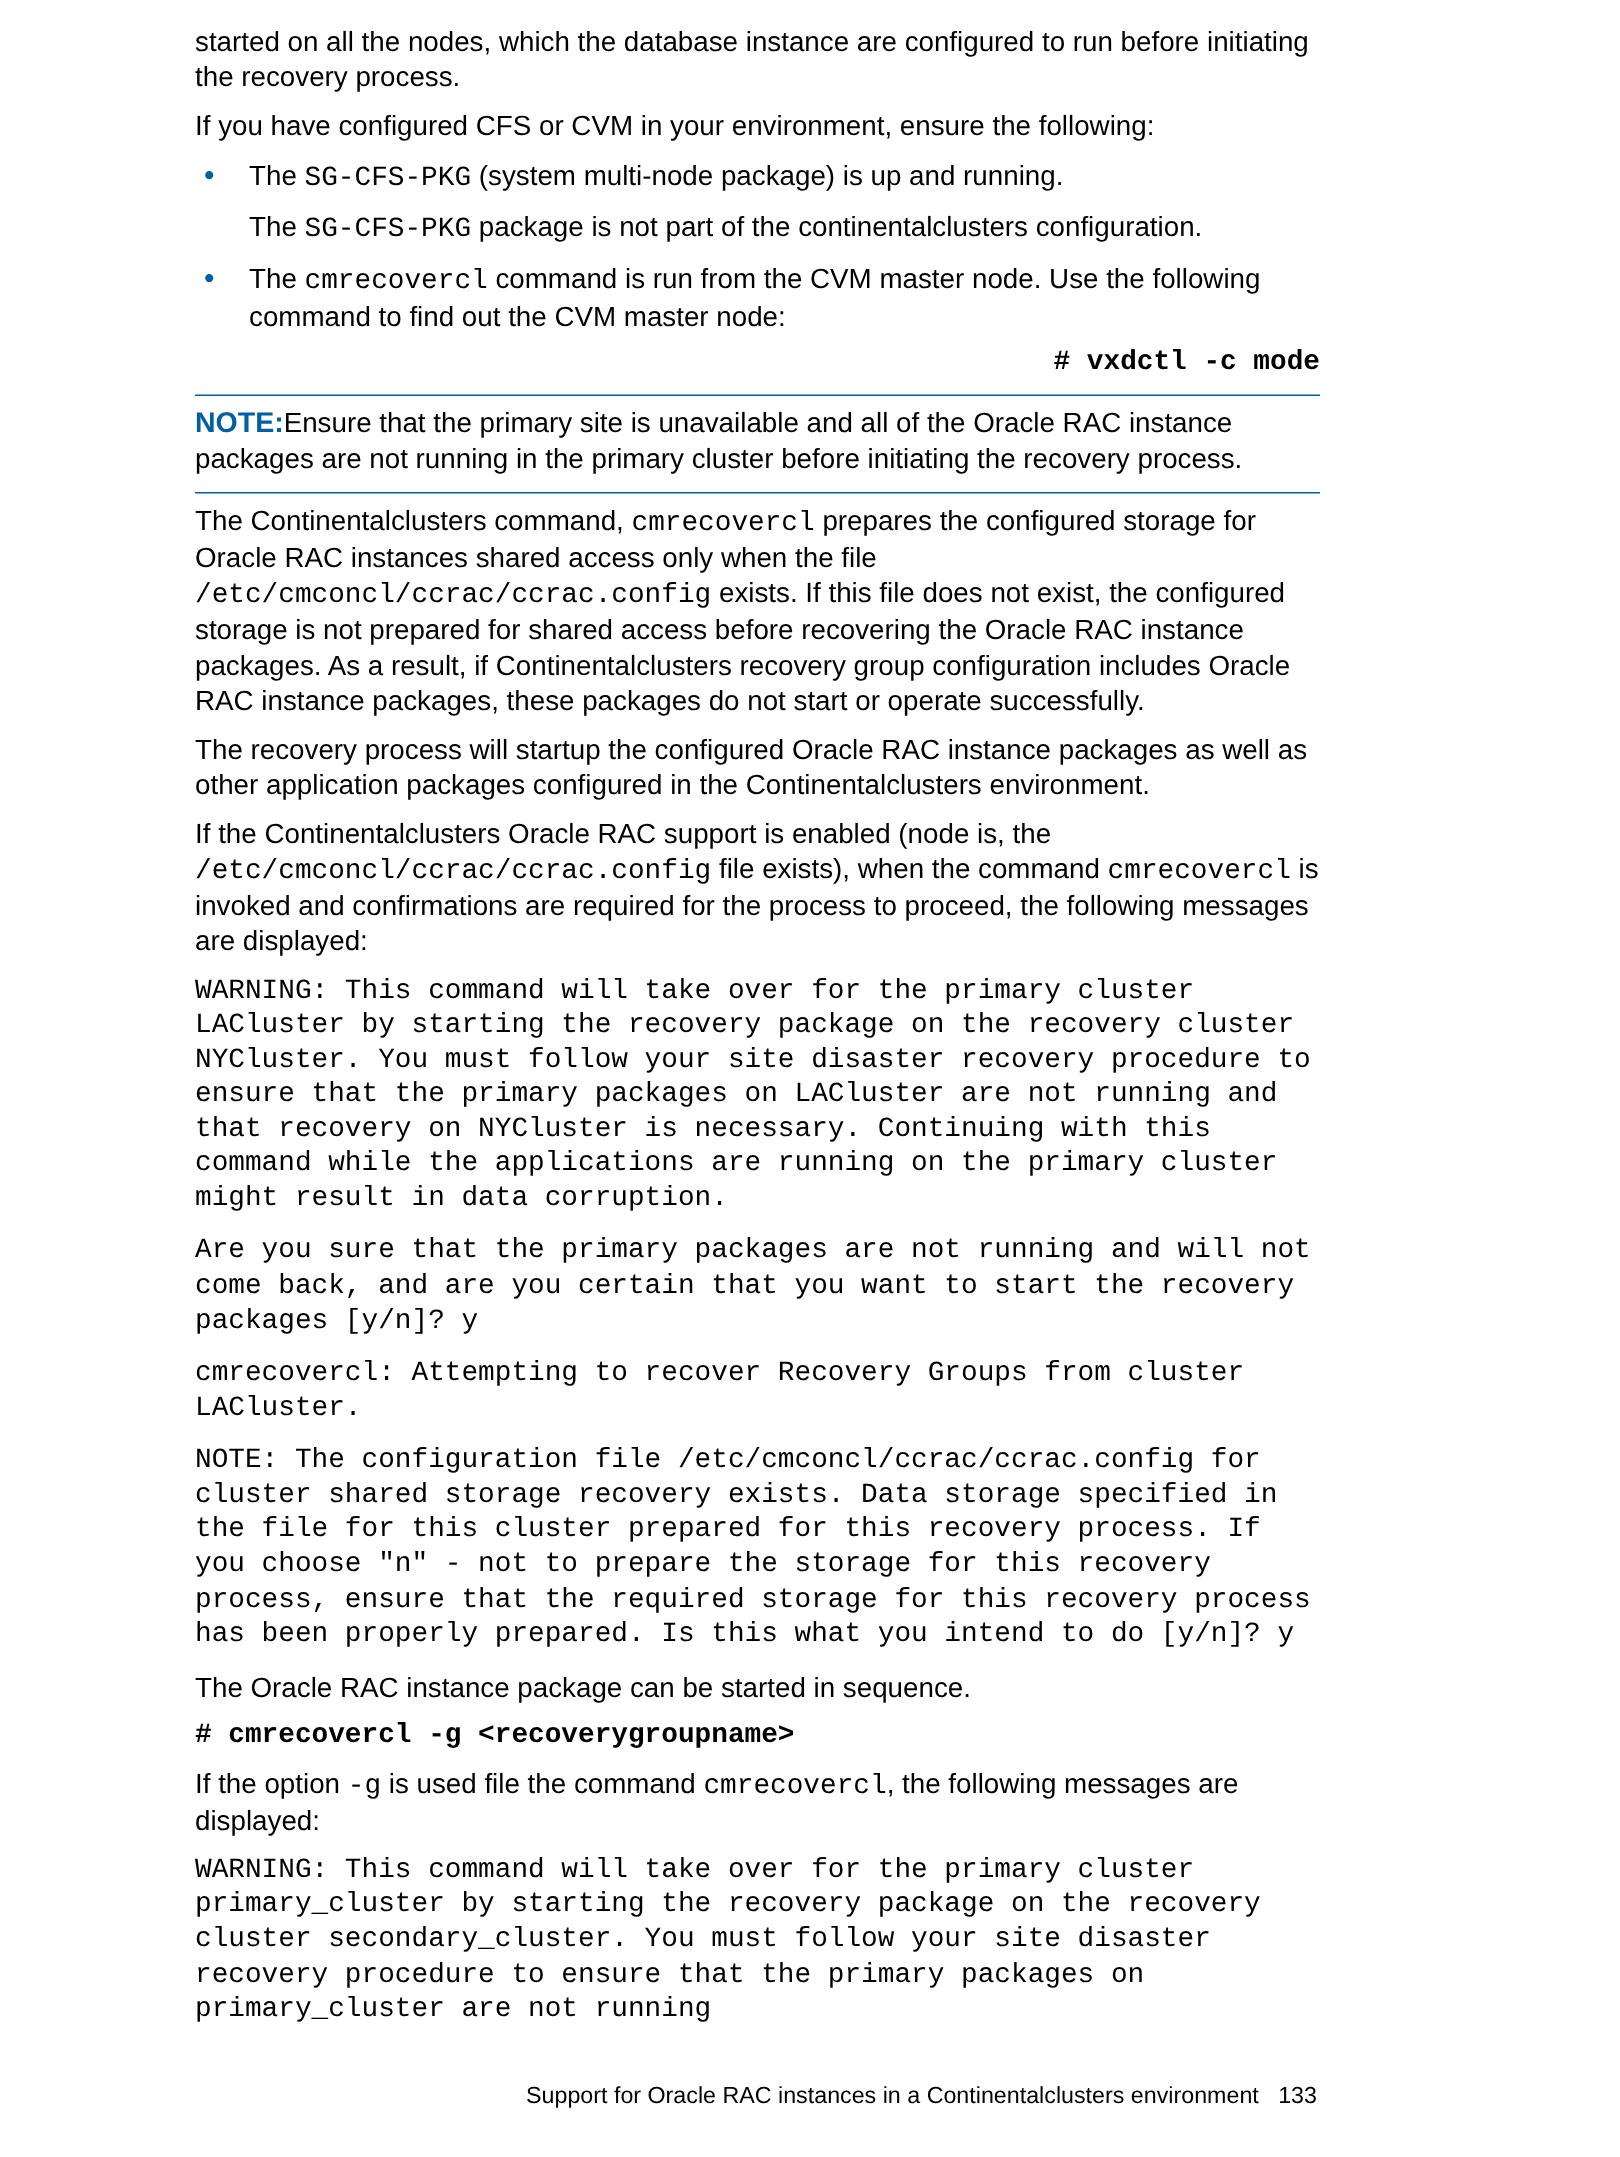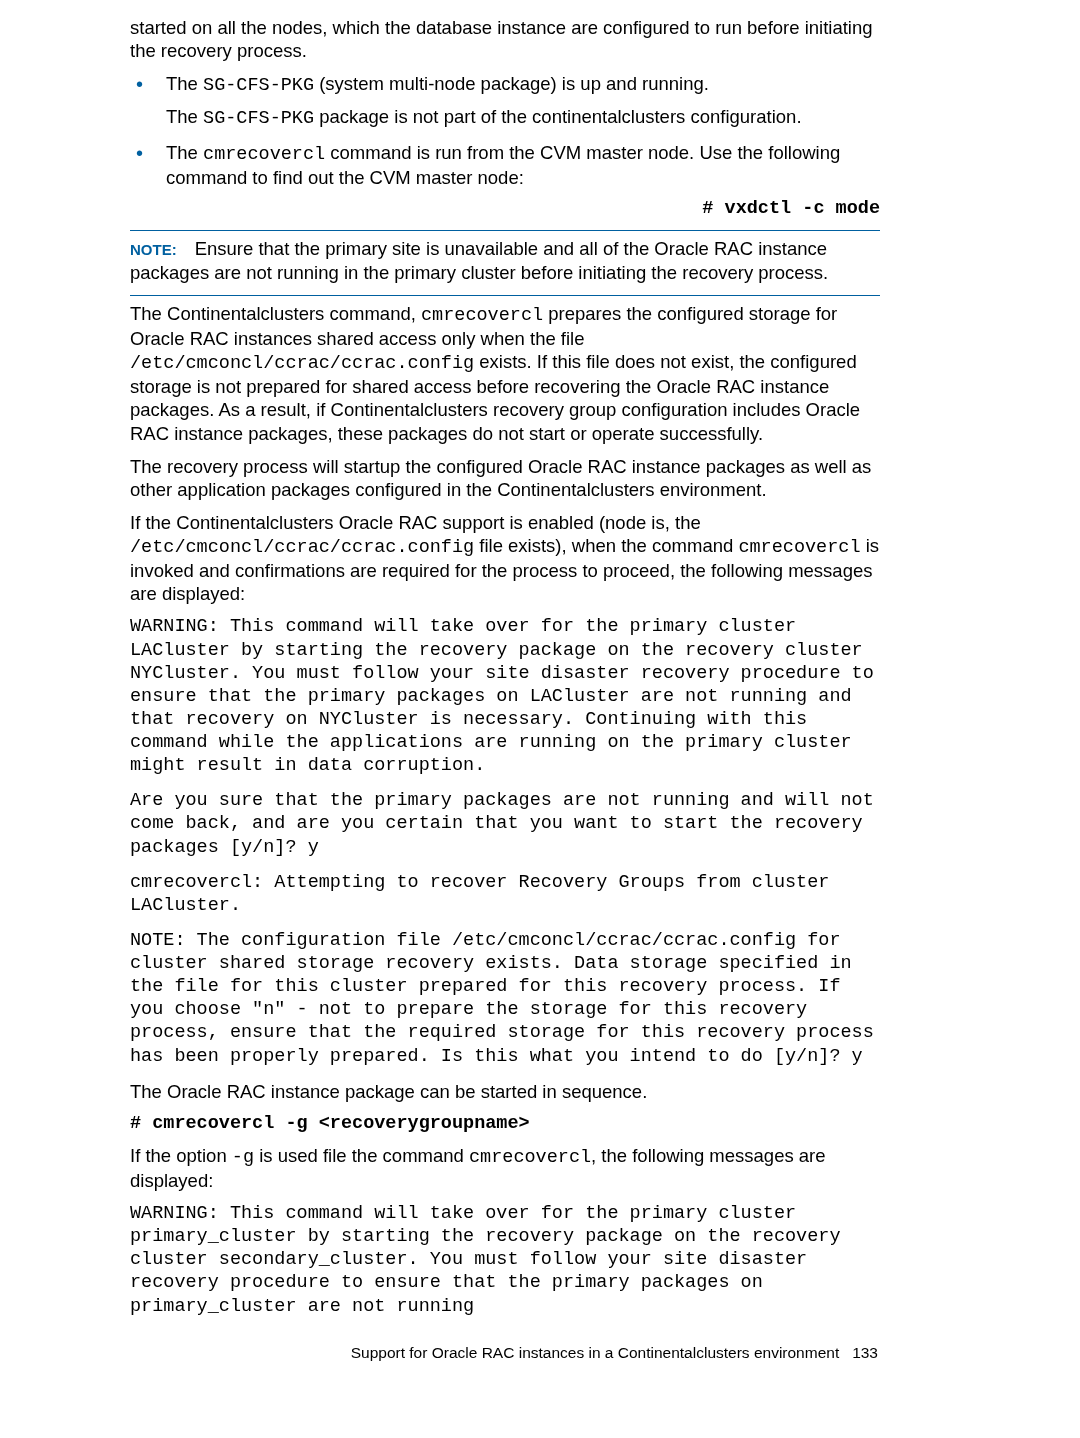--- a/index.html
+++ b/index.html
@@ -51,47 +51,47 @@
     border: none;
     border-top: 1.5px solid #0060a0;
     margin: 10px 0 6px 0;
   }
   .note-block {
     margin: 0 0 2px 0;
   }
   .note-label {
     color: #0060a0;
     font-weight: bold;
-    font-size: 15px;
-    margin-right: 18px;
+    font-size: 19px;
   }
   .note-text {
     font-size: 18.5px;
     line-height: 1.3;
   }
   .codeblock {
     font-family: "Courier New", Courier, monospace;
     font-size: 18.5px;
     line-height: 1.25;
     white-space: pre-wrap;
     margin: 0 0 12px 0;
   }
   .footer {
     text-align: right;
     font-size: 15.5px;
-    margin-top: 26px;
+    margin-top: 38px;
     padding-right: 2px;
   }
 </style>
 </head>
 <body>
 
 <div class="page">
 
   <p class="para">started on all the nodes, which the database instance are configured to run before initiating the recovery process.</p>
+  <p class="para">If you have configured CFS or CVM in your environment, ensure the following:</p>
 
   <ul class="bullets">
     <li>
       <span>The </span><span class="code">SG-CFS-PKG</span><span> (system multi-node package) is up and running.</span>
       <div style="margin-top:8px;">
         <span>The </span><span class="code">SG-CFS-PKG</span><span> package is not part of the continentalclusters configuration.</span>
       </div>
     </li>
     <li>
       <span>The </span><span class="code">cmrecovercl</span><span> command is run from the CVM master node. Use the following command to find out the CVM master node:</span>

